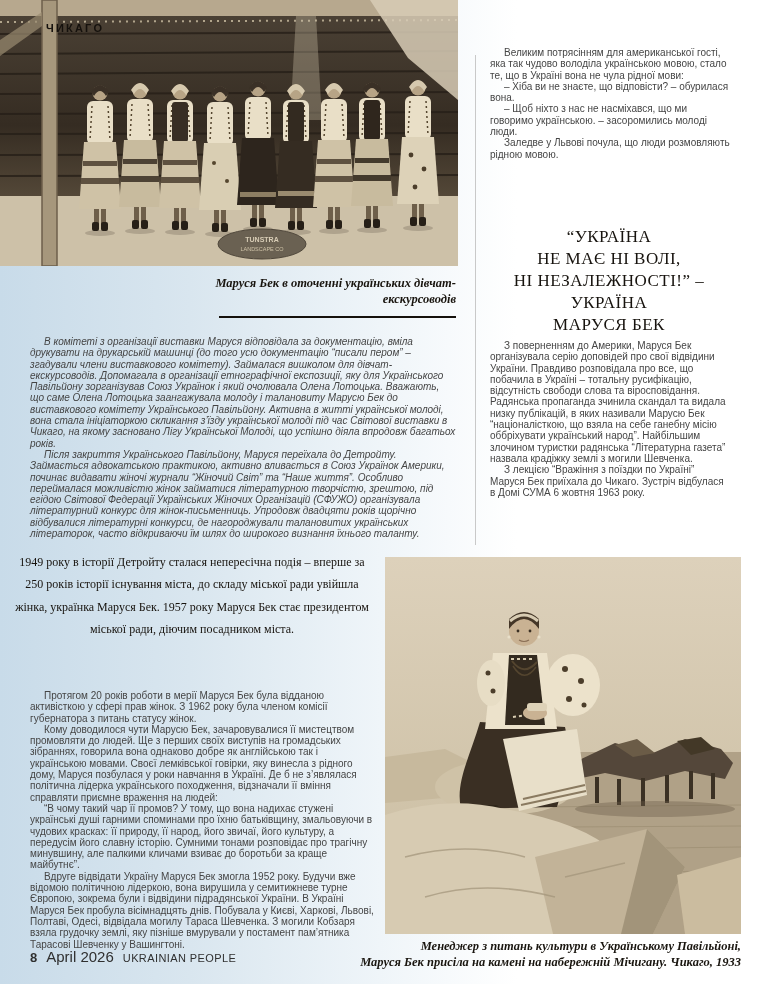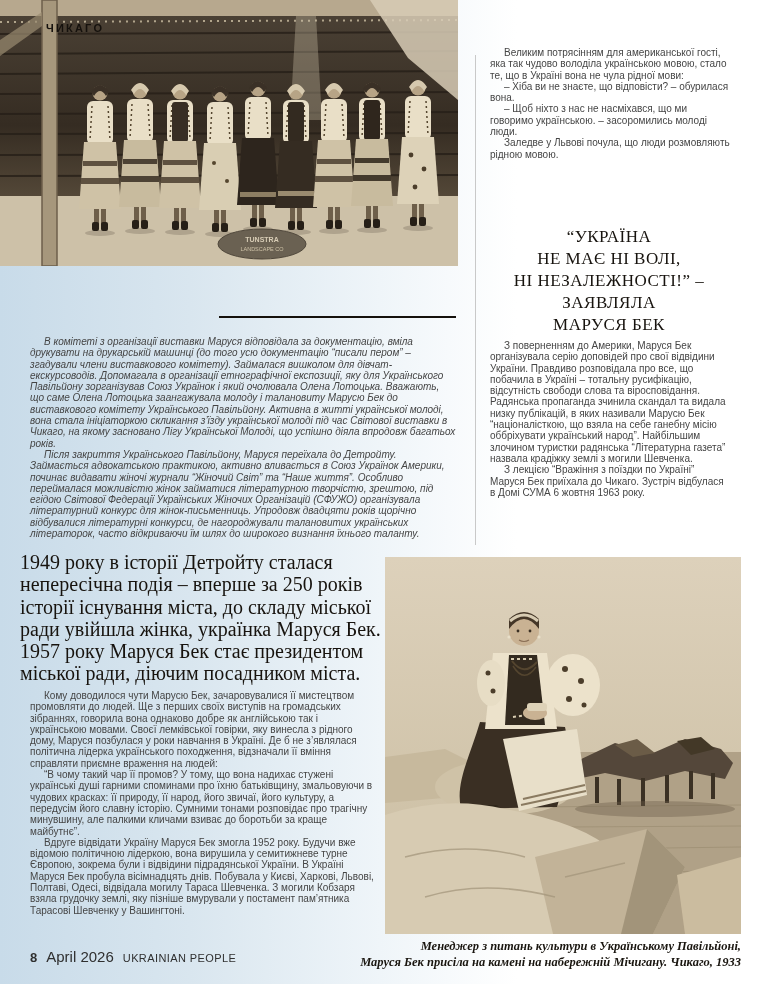--- a/index.html
+++ b/index.html
@@ -26,23 +26,23 @@
   .caption-divider { position:absolute; left:219px; top:316px; width:237px; height:2px; background:#15110c; }
   .column-rule   { position:absolute; left:475px; top:55px; width:1px; height:490px; background:#c9c9c9; }
 
   .body p { margin:0; text-indent:14px; font-size:10px; line-height:11.3px; color:#454545; }
   .left-wide   { position:absolute; left:30px;  top:336px; width:426px;font-style:italic; }
   .left-narrow { position:absolute; left:30px;  top:690px; width:347px; }
   .right-top   { position:absolute; left:490px; top:47px;  width:240px; }
   .right-bottom{ position:absolute; left:490px; top:340px; width:240px; }
 
   .lead-quote {
-    position:absolute; left:20px; top:551px; width:362px;
-    font-family:"Liberation Serif", serif; font-size:20px; line-height:22.3px;
-    color:#17130e;
+    position:absolute; left:11px; top:551px; width:362px;
+    font-family:"Liberation Serif", serif; font-size:12px; line-height:22.3px;
+    text-align:center; color:#17130e;
   }
   .pull-quote {
     position:absolute; left:478px; top:226px; width:262px; text-align:center;
     font-family:"Liberation Serif", serif; font-size:17px; line-height:22px;
     color:#17130e; letter-spacing:.5px;
   }
   .footer {
     position:absolute; left:30px; top:948px;
     display:flex; align-items:baseline; gap:9px; color:#2f2f2f;
   }
@@ -170,52 +170,54 @@
         <ellipse cx="262" cy="244" rx="44" ry="15" fill="#6a6152" stroke="#4e463a"></ellipse>
         <text x="262" y="242" text-anchor="middle" font-size="7" font-family="Liberation Sans, sans-serif" font-weight="bold" fill="#d8cdb6">TUNSTRA</text>
         <text x="262" y="251" text-anchor="middle" font-size="5.5" font-family="Liberation Sans, sans-serif" fill="#cfc3a8">LANDSCAPE CO</text>
       </g>
     </svg>
   </div>
 
   <div class="kicker">ЧИКАГО</div>
 
   <div class="caption caption-top">
+    <div>Маруся Бек в оточенні українських дівчат-екскурсоводів</div>
   </div>
   <div class="caption-divider"></div>
   <div class="column-rule"></div>
 
   <div class="right-top body">
     <p>Великим потрясінням для американської гості, яка так чудово володіла українською мовою, стало те, що в Україні вона не чула рідної мови:</p>
     <p>– Хіба ви не знаєте, що відповісти? – обурилася вона.</p>
     <p>– Щоб ніхто з нас не насміхався, що ми говоримо українською. – засоромились молоді люди.</p>
     <p>Заледве у Львові почула, що люди розмовляють рідною мовою.</p>
   </div>
 
   <div class="pull-quote">
     <div>“УКРАЇНА</div>
     <div>НЕ МАЄ НІ ВОЛІ,</div>
     <div>НІ НЕЗАЛЕЖНОСТІ!” –</div>
-    <div>ЗАЯВЛЯЛА</div>
+    <div>УКРАЇНА</div>
     <div>МАРУСЯ БЕК</div>
   </div>
 
   <div class="right-bottom body">
     <p>З поверненням до Америки, Маруся Бек організувала серію доповідей про свої відвідини України. Правдиво розповідала про все, що побачила в Україні – тотальну русифікацію, відсутність свободи слова та віросповідання. Радянська пропаганда зчинила скандал та видала низку публікацій, в яких називали Марусю Бек “націоналісткою, що взяла на себе ганебну місію оббріхувати український народ”. Найбільшим злочином туристки радянська “Літературна газета” назвала крадіжку землі з могили Шевченка.</p>
     <p>З лекцією “Вражіння з поїздки по Україні” Маруся Бек приїхала до Чикаго. Зустріч відбулася в Домі СУМА 6 жовтня 1963 року.</p>
   </div>
 
   <div class="left-wide body">
     <p>В комітеті з організації виставки Маруся відповідала за документацію, вміла друкувати на друкарській машинці (до того усю документацію “писали пером” –  згадували члени виставкового комітету). Займалася вишколом для дівчат-екскурсоводів. Допомагала в організації етнографічної експозиції, яку для Українського Павільйону зорганізував Союз Українок і який очолювала Олена Лотоцька. Вважають, що саме Олена Лотоцька заангажувала молоду і талановиту Марусю Бек до виставкового комітету Українського Павільйону. Активна в житті української молоді, вона стала ініціаторкою скликання з’їзду української молоді під час Світової виставки в Чикаго, на якому засновано Лігу Української Молоді, що успішно діяла впродовж багатьох років.</p>
     <p>Після закриття Українського Павільйону, Маруся переїхала до Детройту. Займається адвокатською практикою, активно вливається в Союз Українок Америки, починає видавати жіночі журнали “Жіночий Світ” та “Наше життя”.  Особливо переймалася можливістю жінок займатися літературною творчістю, зрештою, під егідою Світової Федерації Українських Жіночих Організацій (СФУЖО) організувала літературний конкурс для жінок-письменниць. Упродовж двадцяти років щорічно відбувалися літературні конкурси, де нагороджували талановитих українських літераторок, часто відкриваючи їм шлях до широкого визнання їхнього таланту.</p>
   </div>
 
   <div class="lead-quote">1949 року в історії Детройту сталася непересічна подія – вперше за 250 років історії існування міста, до складу міської ради увійшла жінка, українка Маруся Бек. 1957 року Маруся Бек стає президентом міської ради, діючим посадником міста.</div>
 
   <div class="left-narrow body">
+    <p>Протягом 20 років роботи в мерії Маруся Бек була відданою активісткою у сфері прав жінок. З 1962 року була членом комісії губернатора з питань статусу жінок.</p>
     <p>Кому доводилося чути Марусю Бек, зачаровувалися її мистецтвом промовляти до людей. Ще з перших своїх виступів на громадських зібраннях, говорила вона однаково добре як англійською так і українською мовами. Своєї лемківської говірки, яку винесла з рідного дому, Маруся позбулася у роки навчання в Україні. Де б не з’являлася політична лідерка українського походження, відзначали її вміння справляти приємне враження на людей:</p>
     <p>“В чому такий чар її промов? У тому, що вона надихає стужені українські душі гарними споминами про їхню батьківщину, змальовуючи в чудових красках: її природу, її народ, його звичаї, його культуру, а передусім його славну історію. Сумними тонами розповідає про трагічну минувшину, але палкими кличами взиває до боротьби за краще майбутнє”.</p>
     <p>Вдруге відвідати Україну Маруся Бек змогла 1952 року. Будучи вже відомою політичною лідеркою, вона вирушила у семитижневе турне Європою, зокрема були і відвідини підрадянської України. В Україні Маруся Бек пробула вісімнадцять днів. Побувала у Києві, Харкові, Львові, Полтаві, Одесі, відвідала могилу Тараса Шевченка. З могили Кобзаря взяла грудочку землі, яку пізніше вмурували у постамент пам’ятника Тарасові Шевченку у Вашингтоні.</p>
   </div>
 
   <div class="photo-bottom">
     <svg viewBox="0 0 356 377" preserveAspectRatio="none">
       <defs>
         <linearGradient id="sky2" x1="0" y1="0" x2="0" y2="1">
           <stop offset="0" stop-color="#ddd1bb"></stop>

